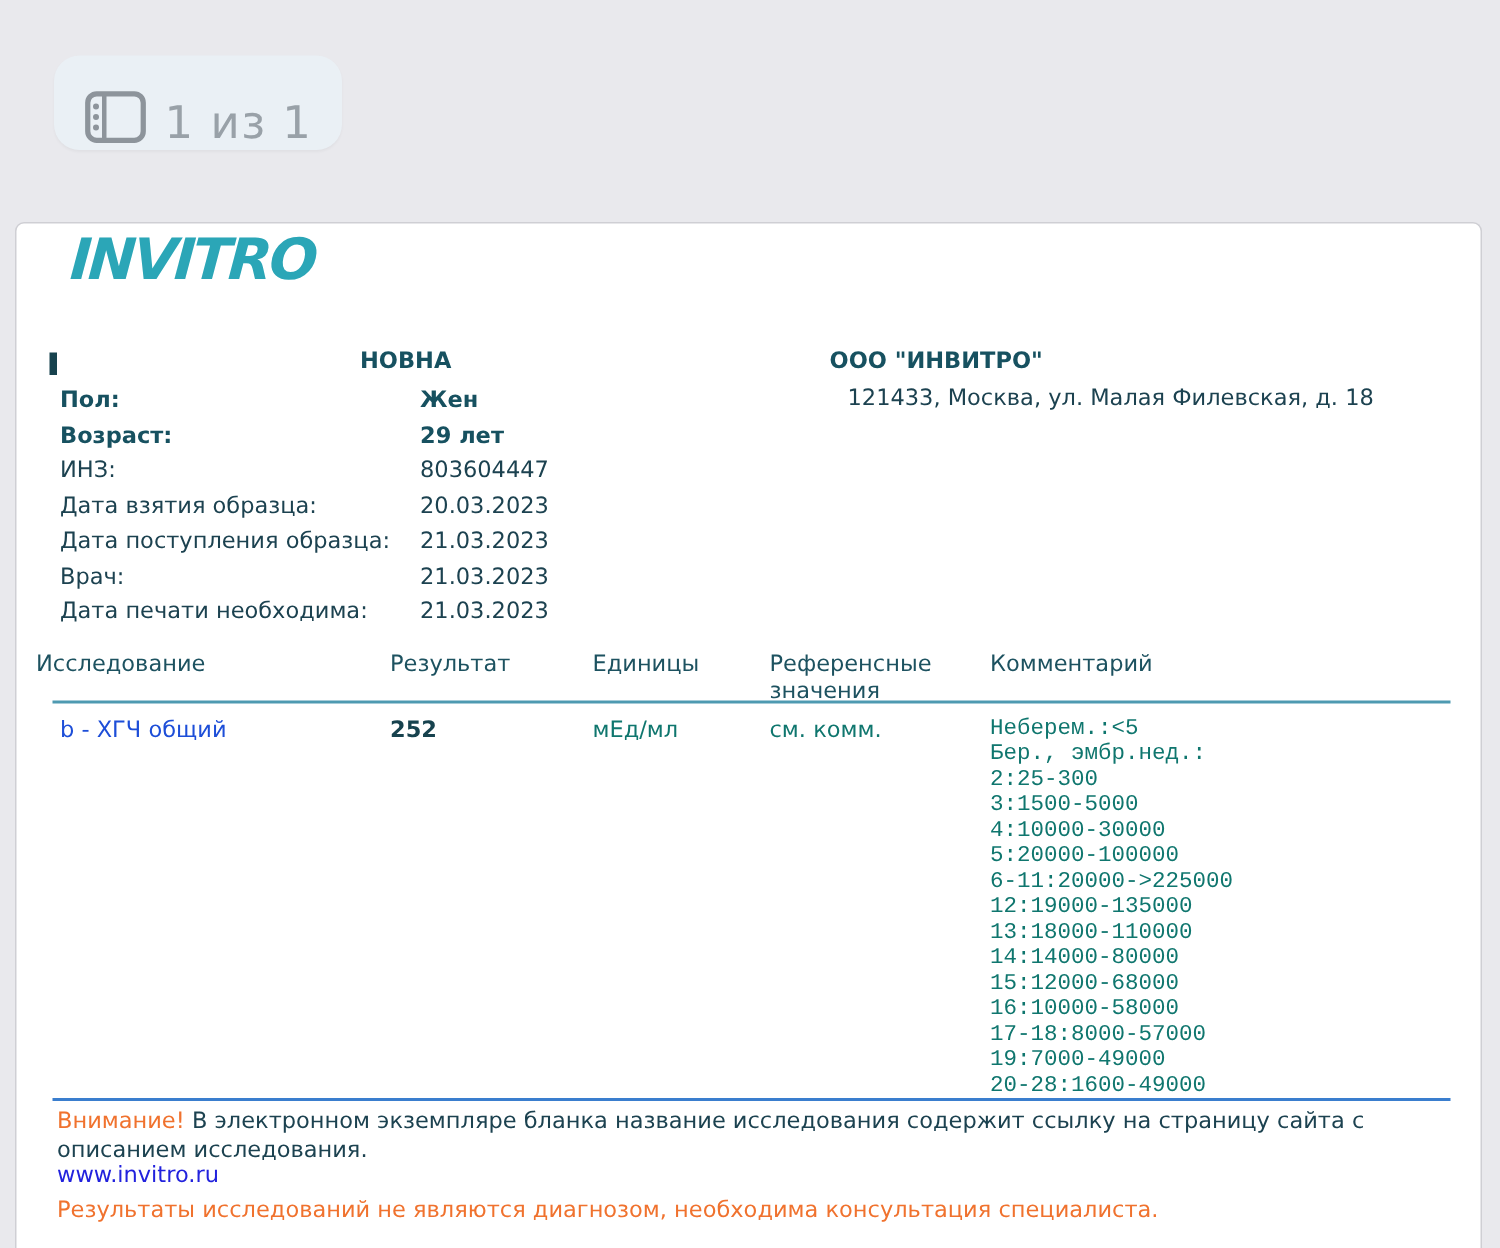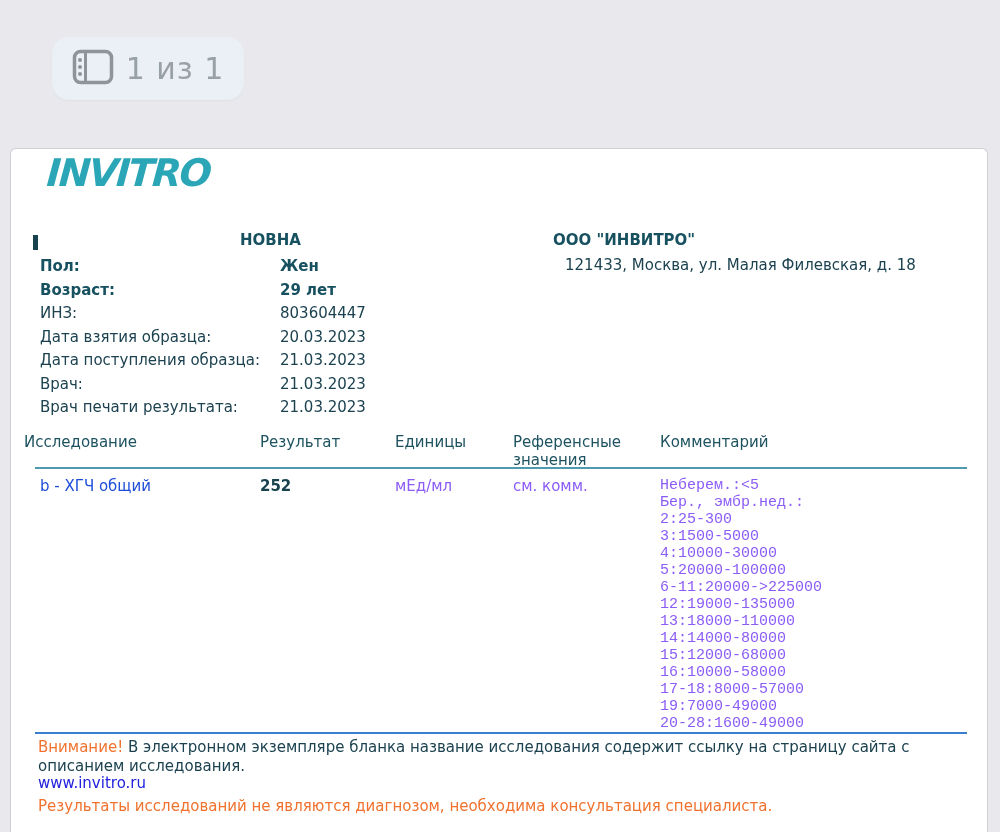--- a/index.html
+++ b/index.html
@@ -14,23 +14,23 @@
   }
 
   .logo {
     position:absolute; left:36px; top:2px;
     font-size:38px; font-weight:bold; font-style:italic;
     letter-spacing:-2px; color:#2ba6b7; transform:skewX(-4deg);
     white-space:nowrap;
   }
 
   .page-pill {
-    position:absolute; left:52px; top:37px; width:192px; height:63px;
+    position:absolute; left:36px; top:37px; width:192px; height:63px;
     background:#eaf0f5; border-radius:17px; z-index:5;
-    display:flex; align-items:center; justify-content:center; gap:12px;
+    display:flex; align-items:flex-end; justify-content:center; gap:12px;
     box-shadow:0 1px 2px rgba(0,0,0,0.04);
   }
   .page-pill .pill-label {
     color:#99a1a8; font-size:30px; font-weight:500; letter-spacing:1px;
     white-space:nowrap;
   }
 
   .name-sliver {
     position:absolute; left:22px; top:86px; width:5px; height:15px;
     background:#17424e;
@@ -58,21 +58,21 @@
   .th-2 { left:249px; top:284px; }
   .th-3 { left:384px; top:284px; }
   .th-4 { left:502px; top:284px; width:112px; }
   .th-5 { left:649px; top:284px; }
 
   .rule-header {
     position:absolute; left:24px; top:318px; width:932px; height:2px;
     background:#4e9ab1;
   }
 
-  .cell { position:absolute; top:328px; font-size:15px; color:#8b5cf6; white-space:nowrap; }
+  .cell { position:absolute; top:328px; font-size:15px; color:#0f766e; white-space:nowrap; }
   .cell-test   { left:29px;  color:#1d4ed8; cursor:pointer; }
   .cell-result { left:249px; font-weight:bold; color:#17424e; }
   .cell-units  { left:384px; }
   .cell-ref    { left:502px; }
   .cell-comments { left:649px; line-height:17px; }
   .cell-comments div { white-space:nowrap;font-family:Liberation Mono, monospace; }
 
   .rule-table {
     position:absolute; left:24px; top:583px; width:932px; height:2px;
     background:#3a7ece;
@@ -120,21 +120,21 @@
       <div class="info-row">
         <span class="lbl">Дата взятия образца:</span><span class="val">20.03.2023</span>
       </div>
       <div class="info-row">
         <span class="lbl">Дата поступления образца:</span><span class="val">21.03.2023</span>
       </div>
       <div class="info-row">
         <span class="lbl">Врач:</span><span class="val">21.03.2023</span>
       </div>
       <div class="info-row">
-        <span class="lbl">Врач печати результата:</span><span class="val">21.03.2023</span>
+        <span class="lbl">Дата печати необходима:</span><span class="val">21.03.2023</span>
       </div>
     </div>
 
     <div class="th th-1">Исследование</div>
     <div class="th th-2">Результат</div>
     <div class="th th-3">Единицы</div>
     <div class="th th-4">Референсные значения</div>
     <div class="th th-5">Комментарий</div>
 
     <div class="rule-header"></div>

